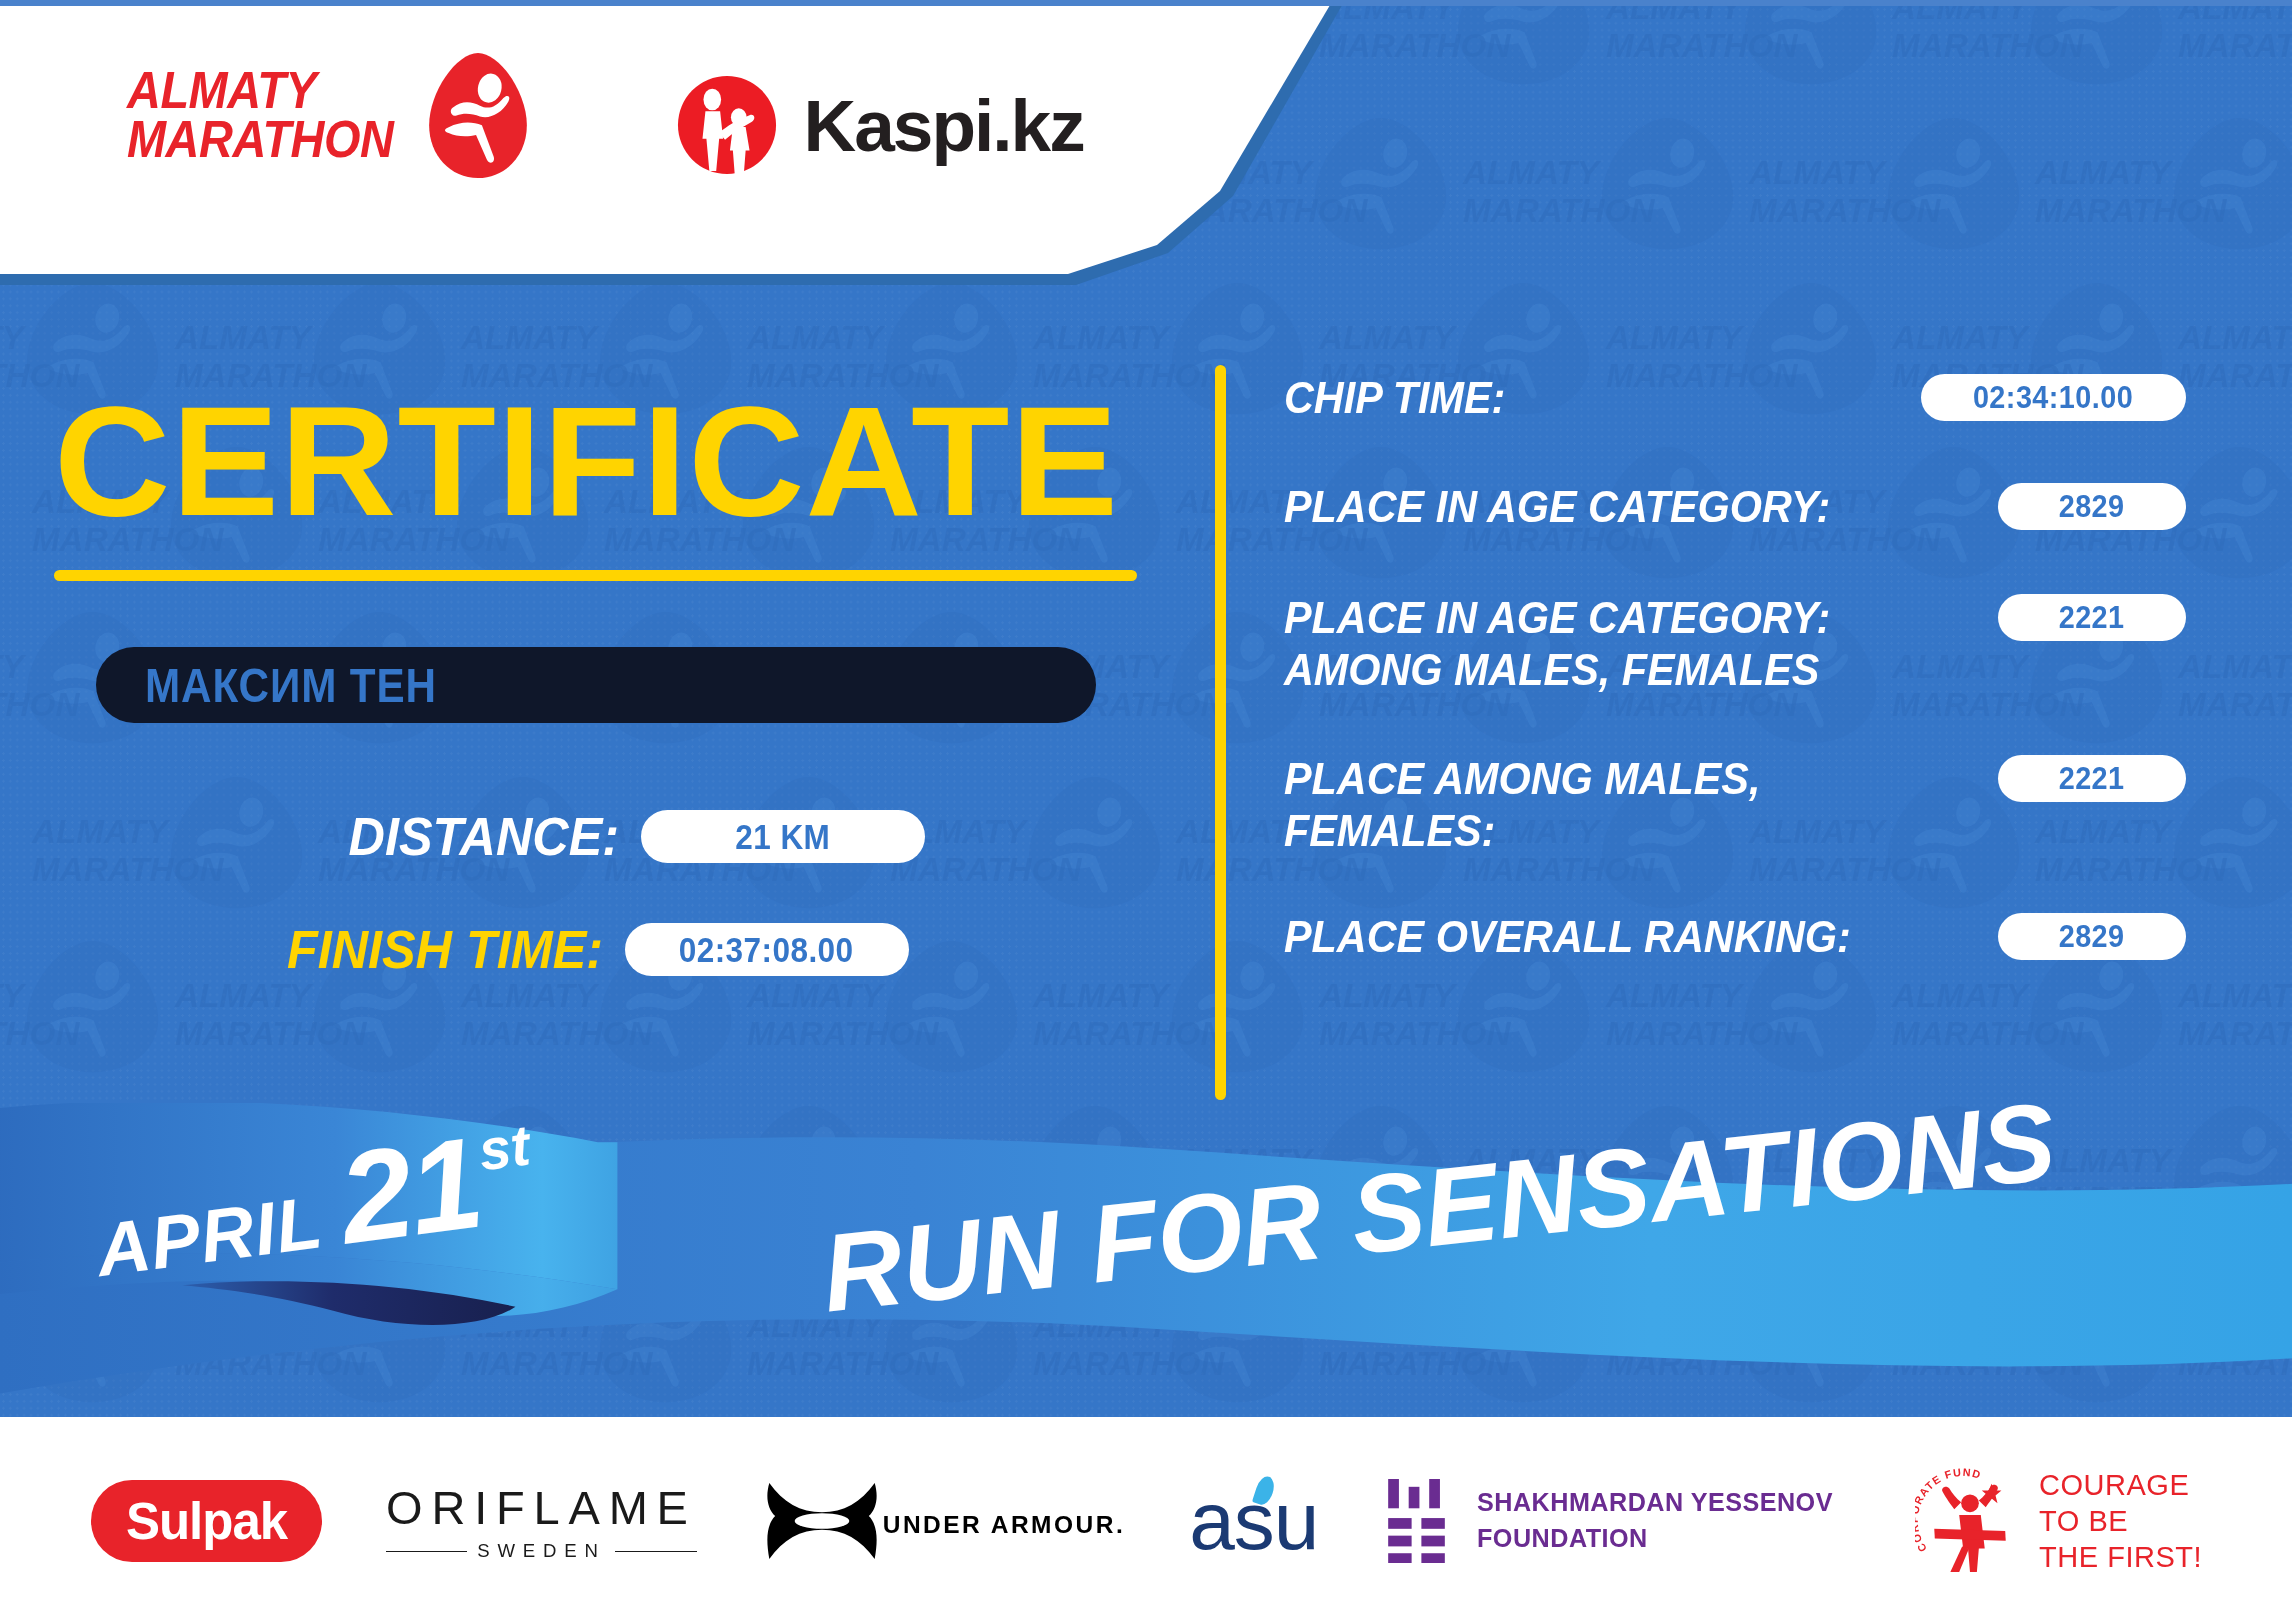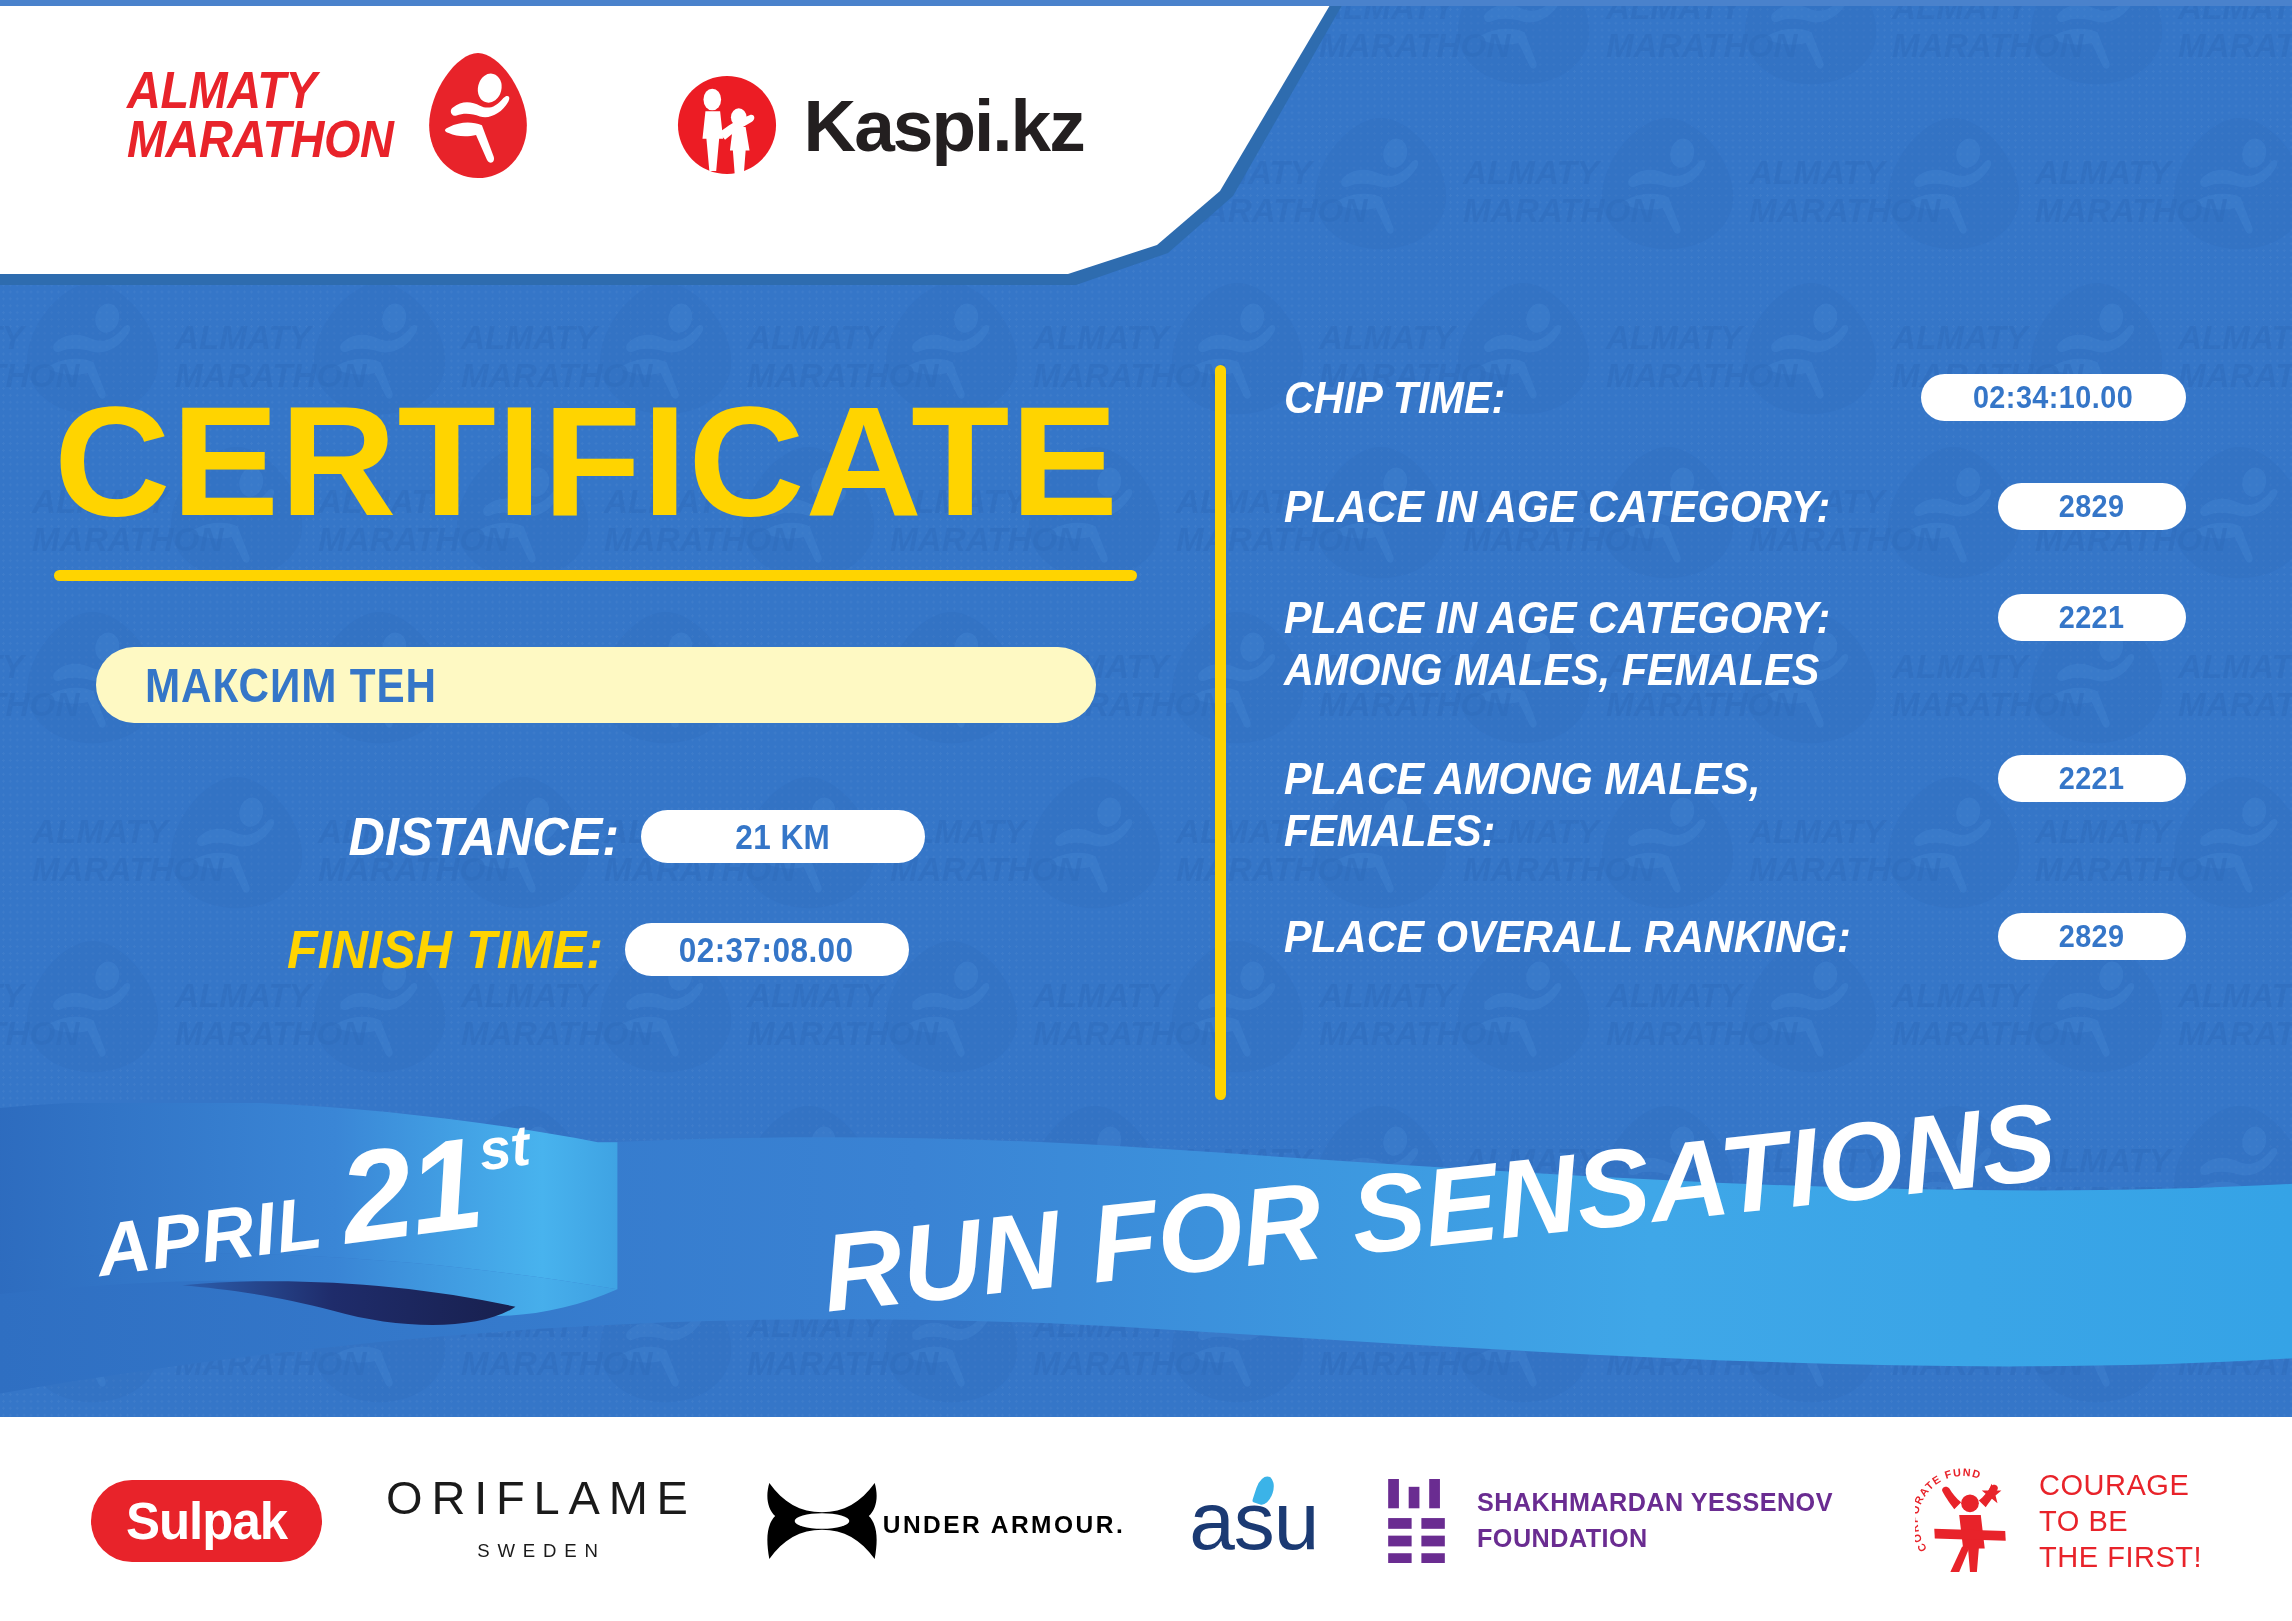--- a/index.html
+++ b/index.html
@@ -136,21 +136,21 @@
     width: 1083px; height: 10.8px;
     background: #FFD400;
     border-radius: 5.9px;
     z-index: 6;
   }
 
   .name-pill {
     position: absolute;
     left: 96px; top: 647px;
     width: 1000px; height: 76px;
-    background: #fef9c3;
+    background: #0f172a;
     border-radius: 39px;
     z-index: 6;
     display: flex; align-items: center;
   }
   .name-text {
     margin-left: 49px;
     font-family: "Liberation Sans", sans-serif;
     font-weight: 700;
     font-size: 48px;
     color: #3576C8;
@@ -361,21 +361,21 @@
   .oriflame { display:flex; flex-direction:column; align-items:center; }
   .oriflame-name {
     font-family: "Liberation Sans", sans-serif;
     font-weight: 400;
     font-size: 47px;
     color: #1A1A1A;
     letter-spacing: 8.8px;
   }
   .oriflame-sub {
     display: flex; align-items: center; gap: 9.8px;
-    margin-top: 5.9px; width: 100%; flex-direction: column;
+    margin-top: 5.9px; width: 100%;
   }
   .oriflame-sub .ln { flex: 1; height: 1px; background: #1A1A1A; }
   .oriflame-sub span {
     font-family: "Liberation Sans", sans-serif;
     font-size: 18.6px;
     color: #1A1A1A;
     letter-spacing: 7.8px;
   }
 
   .ua { display:flex; flex-direction:row; align-items:center; }

